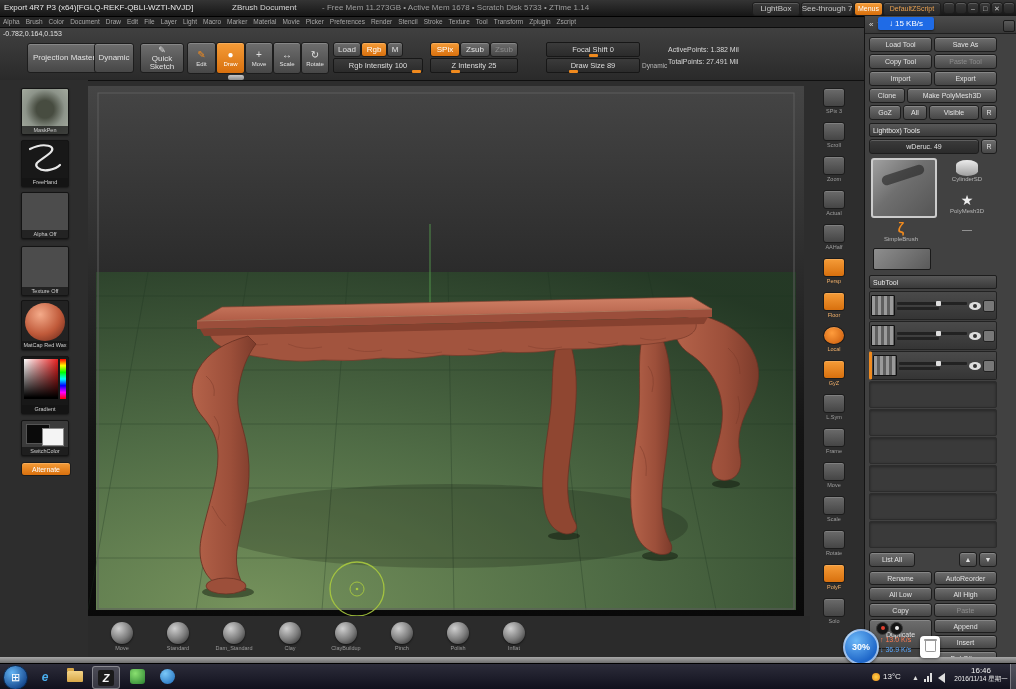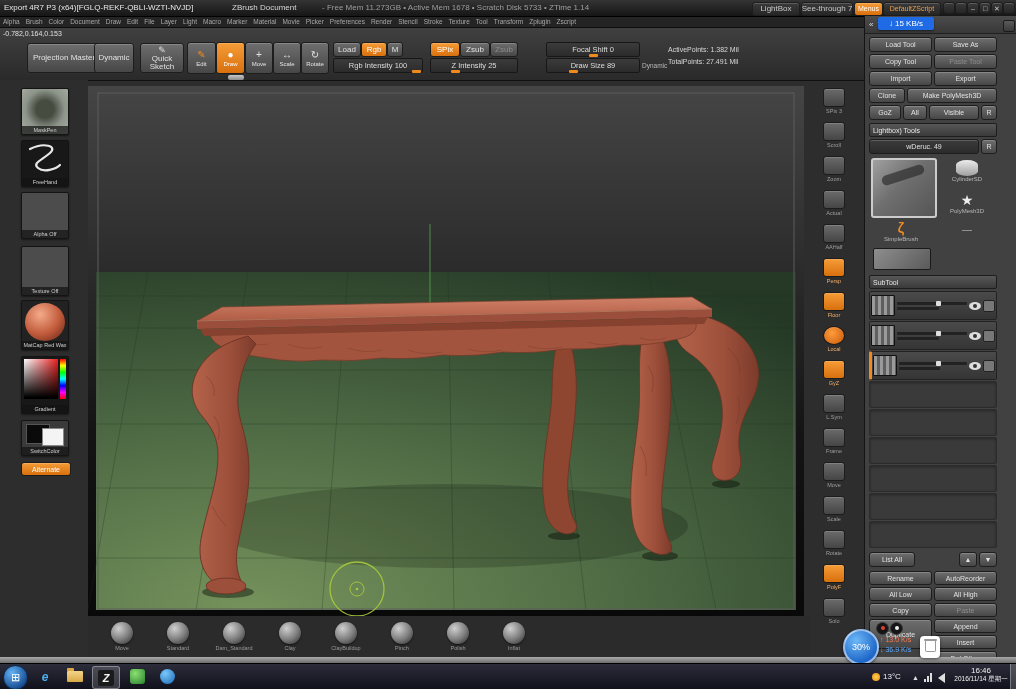--- a/index.html
+++ b/index.html
@@ -498,21 +498,21 @@
   <div class="ab" style="left:138px;top:4px;width:10px;height:10px;background:linear-gradient(#5a5a5a,#3a3a3a);border:1px solid #1a1a1a;border-radius:2px"></div>
 </div>
 
 <div class="ab" style="left:0;top:657px;width:1016px;height:6px;background:linear-gradient(#a8a8a8,#6e6e6e)"></div>
 
 <div class="ab" style="left:878px;top:17px;width:56px;height:13px;background:#1f6be6;border-radius:2px;display:flex;align-items:center;justify-content:center;gap:2px;color:#fff;font-size:8px;box-shadow:0 1px 2px rgba(0,0,0,.5)">
   <span>↓</span>
   <span>15 KB/s</span>
 </div>
 
-<div class="ab" style="left:843px;top:629px;width:32px;height:32px;border-radius:50%;background:radial-gradient(circle at 35% 30%,#6cb8f8,#1e66c8 72%);border:2px solid rgba(255,255,255,.55);display:flex;align-items:center;justify-content:center;color:#fff;font-size:9px;font-weight:normal;box-shadow:0 1px 3px rgba(0,0,0,.6)">
+<div class="ab" style="left:843px;top:629px;width:32px;height:32px;border-radius:50%;background:radial-gradient(circle at 35% 30%,#6cb8f8,#1e66c8 72%);border:2px solid rgba(255,255,255,.55);display:flex;align-items:center;justify-content:center;color:#fff;font-size:9px;font-weight:bold;box-shadow:0 1px 3px rgba(0,0,0,.6)">
   <span>30%</span>
 </div>
 <div class="ab" style="left:876px;top:622px;width:11px;height:11px;border-radius:50%;background:#151515;border:1px solid #3a3a3a">
     <div style="margin:3px auto;width:4px;height:4px;border-radius:50%;background:#e04030"></div>
   </div>
 <div class="ab" style="left:890px;top:622px;width:11px;height:11px;border-radius:50%;background:#151515;border:1px solid #3a3a3a">
     <div style="margin:3px auto;width:4px;height:4px;border-radius:50%;background:#eee"></div>
   </div>
 <div class="ab" style="left:880px;top:636px;font-size:7px;color:#ff7a52;white-space:nowrap"><span>↑</span> <span>13.0 K/s</span></div>
 <div class="ab" style="left:880px;top:646px;font-size:7px;color:#5aa8ff;white-space:nowrap"><span>↓</span> <span>36.9 K/s</span></div>

